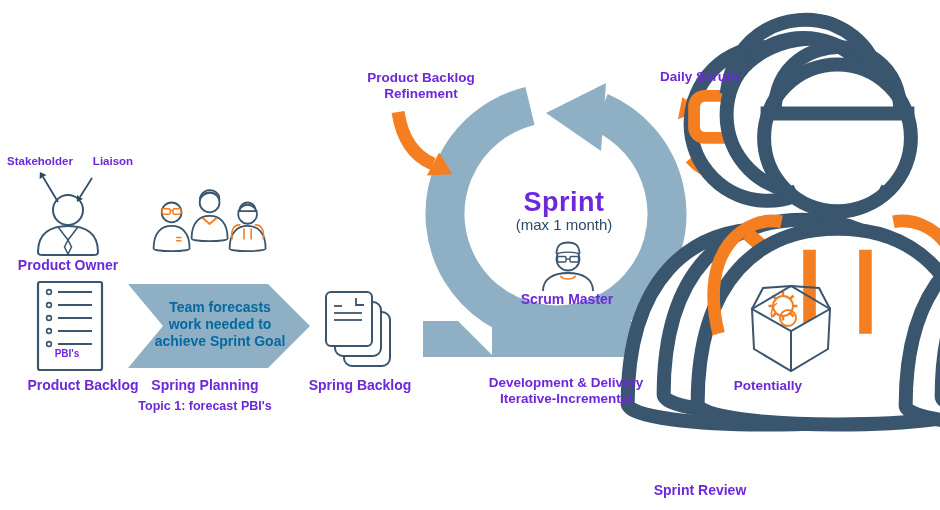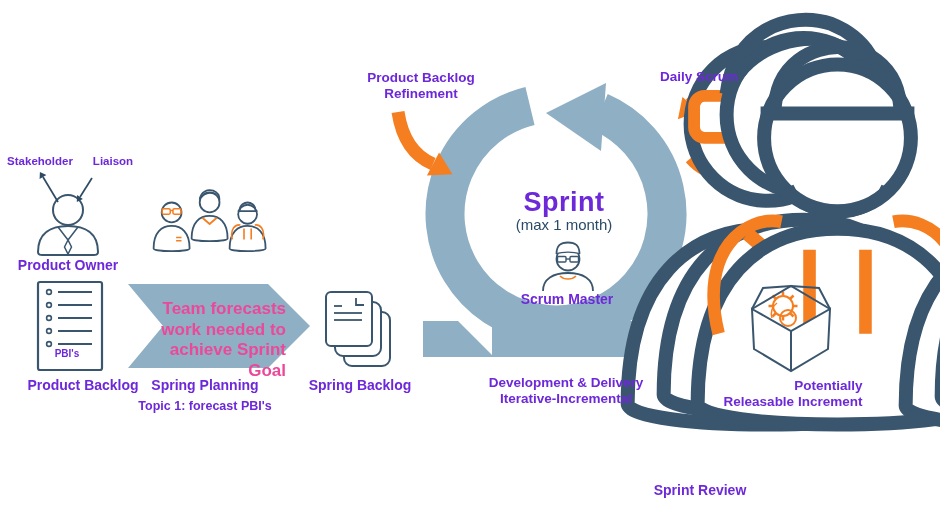--- a/index.html
+++ b/index.html
@@ -8,22 +8,22 @@
   #art{position:absolute;left:0;top:0;}
   .lbl{position:absolute;font-weight:700;color:#6d28d9;text-align:center;
        transform:translateX(-50%);white-space:nowrap;line-height:1.2;}
   .s14{font-size:14px;}
   .s13{font-size:13.5px;}
   .s11{font-size:11.5px;}
   .topic{font-size:12.5px;}
   .sprint-title{font-size:27px;letter-spacing:.5px;}
   .sprint-sub{font-size:15px;font-weight:400;color:#2A4A66;}
   .pbis{font-size:10px;text-align:right;}
-  .chevron-text{position:absolute;width:132px;font-weight:700;color:#ec4899;
-      font-size:17px;line-height:1.22;text-align:right;transform:translateX(-50%);}
+  .chevron-text{position:absolute;width:132px;font-weight:700;color:#0369a1;
+      font-size:14px;line-height:1.22;text-align:center;transform:translateX(-50%);}
 </style>
 </head>
 <body>
 
 <div id="stage">
 
   <svg id="art" width="940" height="510" viewBox="0 0 940 510">
     <defs>
 
       <symbol id="pA" viewBox="0 0 48 62">
@@ -209,20 +209,19 @@
 
   <div class="lbl sprint-title" style="left:564px;top:186px;">Sprint</div>
   <div class="lbl sprint-sub" style="left:564px;top:216px;">(max 1 month)</div>
   <div class="lbl s14" style="left:567px;top:291px;">Scrum Master</div>
 
   <div class="lbl s13" style="left:566px;top:375px;">
     <div>Development &amp; Delivery</div>
     <div>Iterative-Incremental</div>
   </div>
 
-  <div class="lbl s13" style="left:793px;top:378px;text-align:right;">
+  <div class="lbl s13" style="left:768px;top:378px;">
     <div>Potentially</div>
-    <div>Releasable Increment</div>
   </div>
 
   <div class="lbl s14" style="left:700px;top:482px;text-align:right;">Sprint Review</div>
 
 </div>
 
 </body></html>

